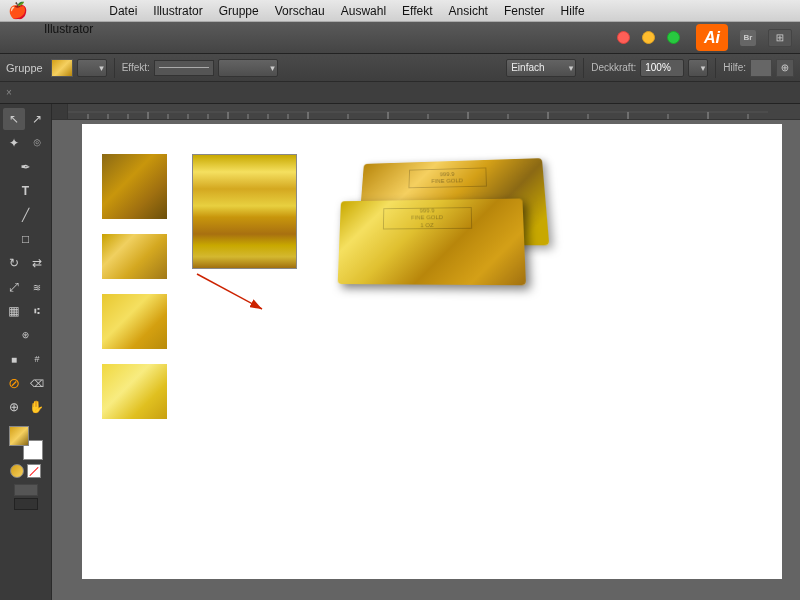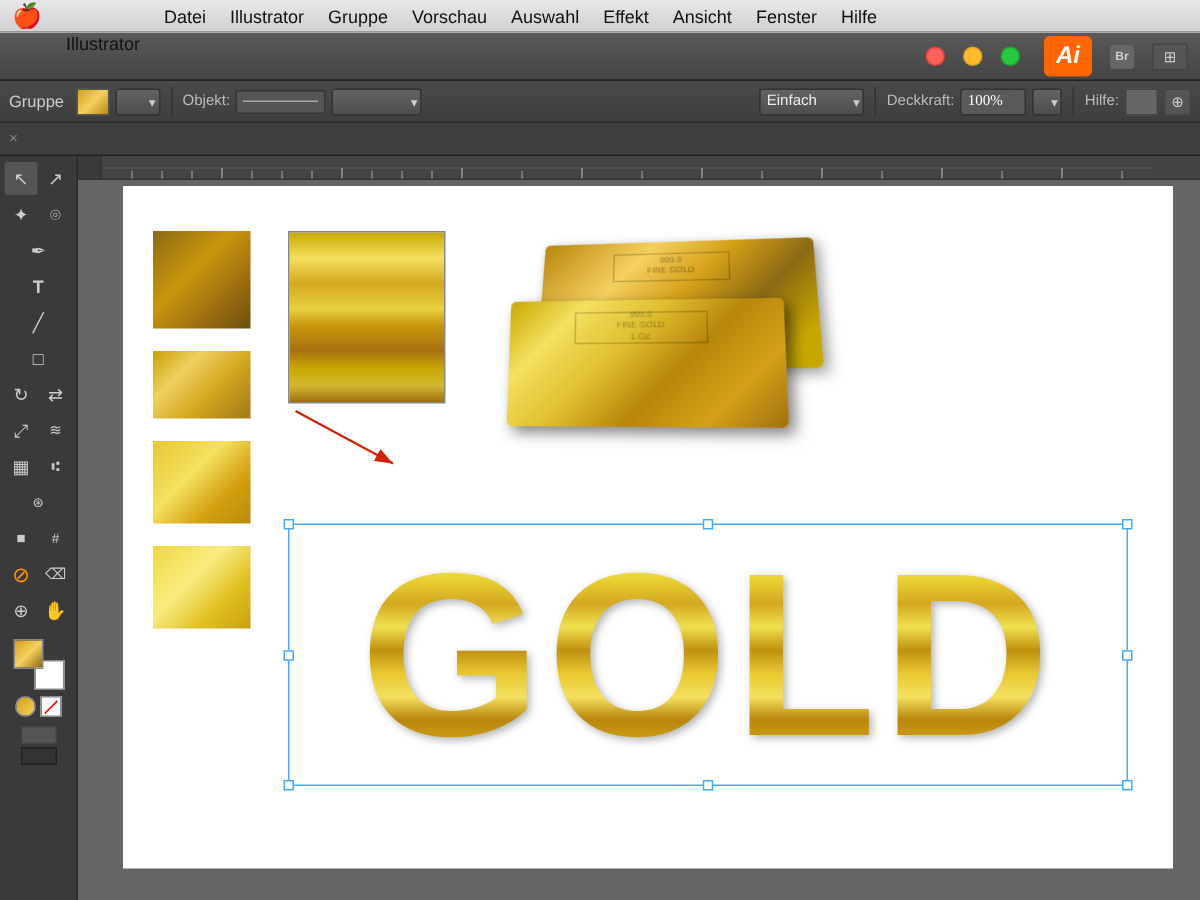--- a/index.html
+++ b/index.html
@@ -321,36 +321,36 @@
   <div class="layout-btn">⊞</div>
 </div>
 
 <div id="options-bar">
   <span class="options-label">Gruppe</span>
   <div class="color-swatch-tb"></div>
   <div class="dropdown-wrap">
     <select class="options-dropdown" style="width:30px;"></select>
   </div>
   <span class="sep"></span>
-  <span class="kontur-label">Objekt:</span>
+  <span class="kontur-label">Effekt:</span>
   <div class="stroke-preview">
     <div class="stroke-line"></div>
   </div>
   <div class="dropdown-wrap">
     <select class="options-dropdown" style="width:60px;"></select>
   </div>
   <div style="flex:1;"></div>
   <div class="dropdown-wrap">
     <select class="options-dropdown" style="width:70px;">
       <option>Einfach</option>
     </select>
   </div>
   <span class="sep"></span>
   <span class="kontur-label">Deckkraft:</span>
-  <input class="options-input" style="width: 44px; font-family: Liberation Serif, serif;" value="100%">
+  <input class="options-input" style="width: 44px;" value="100%">
   <div class="dropdown-wrap">
     <select class="options-dropdown" style="width:20px;"></select>
   </div>
   <span class="sep"></span>
   <span class="kontur-label">Hilfe:</span>
   <div style="width:22px; height:18px; background:#666; border:1px solid #444;"></div>
   <div style="width:18px; height:18px; background:#555; border:1px solid #444; display:flex; align-items:center; justify-content:center; color:#ccc; font-size:10px;">⊕</div>
 </div>
 
 <div id="doc-tab">
@@ -476,30 +476,15 @@
             <div style="font-size:6px; color:rgba(0,0,0,0.4); text-align:center; line-height:1.2;">999.9<br>FINE GOLD</div>
           </div>
         </div>
         <div class="gold-bar-front">
           <div style="position:absolute; top:8px; left:45px; width:90px; height:22px; border:1px solid rgba(0,0,0,0.2); display:flex; align-items:center; justify-content:center;">
             <div style="font-size:6px; color:rgba(0,0,0,0.35); text-align:center; line-height:1.2;">999.9<br>FINE GOLD<br>1 OZ</div>
           </div>
         </div>
       </div>
 
-      <div class="gold-text-container">
-
-        <div class="sel-handle" style="top:-4px; left:-4px;"></div>
-        <div class="sel-handle" style="top:-4px; left:50%; transform:translateX(-50%);"></div>
-        <div class="sel-handle" style="top:-4px; right:-4px;"></div>
-        <div class="sel-handle" style="top:50%; transform:translateY(-50%); left:-4px;"></div>
-        <div class="sel-handle" style="top:50%; transform:translateY(-50%); right:-4px;"></div>
-        <div class="sel-handle" style="bottom:-4px; left:-4px;"></div>
-        <div class="sel-handle" style="bottom:-4px; left:50%; transform:translateX(-50%);"></div>
-        <div class="sel-handle" style="bottom:-4px; right:-4px;"></div>
-
-        <div class="gold-text-inner">
-          <span class="gold-letters">GOLD</span>
-        </div>
-      </div>
     </div>
   </div>
 </div>
 
 </body></html>

